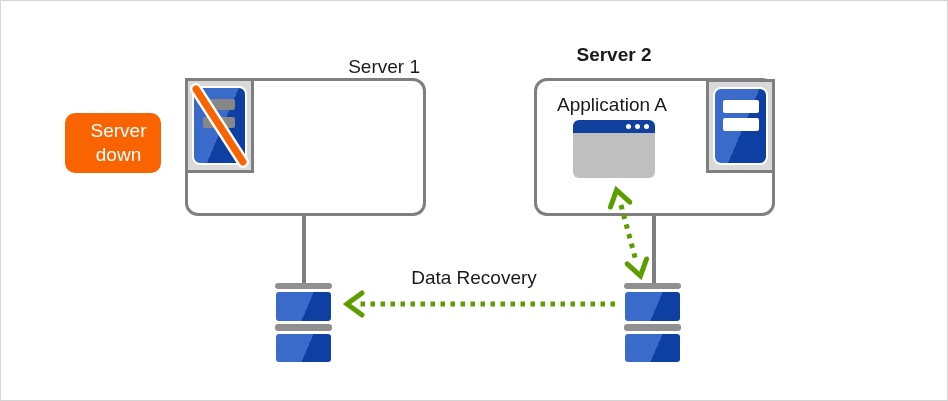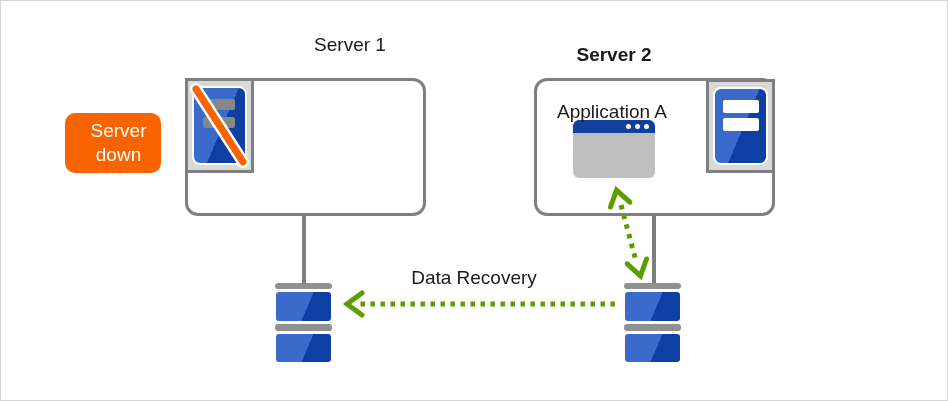--- a/index.html
+++ b/index.html
@@ -2,23 +2,23 @@
 <html style="--accent-orange: #F96300; --arrow-green: #5C9E00; --server-blue-light: #3A6BCB; --server-blue-dark: #0E40A4; --server-bar-gray: #878787; --window-titlebar-blue: #11409E; --window-body-gray: #BFBFBF; --frame-gray: #7F7F7F; --icon-bg-gray: #D9D9D9; --disk-cap-gray: #909090; --text-black: #1A1A1A;"><head>
 <meta charset="utf-8">
 <style>
   html,body{margin:0;padding:0;background:#fff;}
   .canvas{
     position:relative;width:948px;height:401px;background:#fff;
     border:1px solid #d5d5d5;box-sizing:border-box;overflow:hidden;
     font-family:"Liberation Sans", sans-serif;color:var(--text-black,#1a1a1a);
   }
   .label{position:absolute;font-size:19px;text-align:center;white-space:nowrap;}
-  .lbl-server1{left:279px;top:33px;width:140px;}
+  .lbl-server1{left:279px;top:55px;width:140px;text-align:right;}
   .lbl-server2{left:543px;top:43px;width:140px;font-weight:bold;}
-  .lbl-app{left:531px;top:93px;width:160px;z-index:4;margin-top:7px;}
+  .lbl-app{left:531px;top:93px;width:160px;z-index:4;}
   .lbl-mirror{left:233px;top:365px;width:140px;}
   .lbl-recovery{left:403px;top:266px;width:140px;z-index:4;text-align:center;}
 
   .server-box{
     position:absolute;width:241px;height:138px;background:#fff;
     border:3px solid var(--frame-gray,#7f7f7f);border-radius:13px;
     box-sizing:border-box;z-index:1;
   }
   .box1{left:184px;top:77px;}
   .box2{left:533px;top:77px;}

